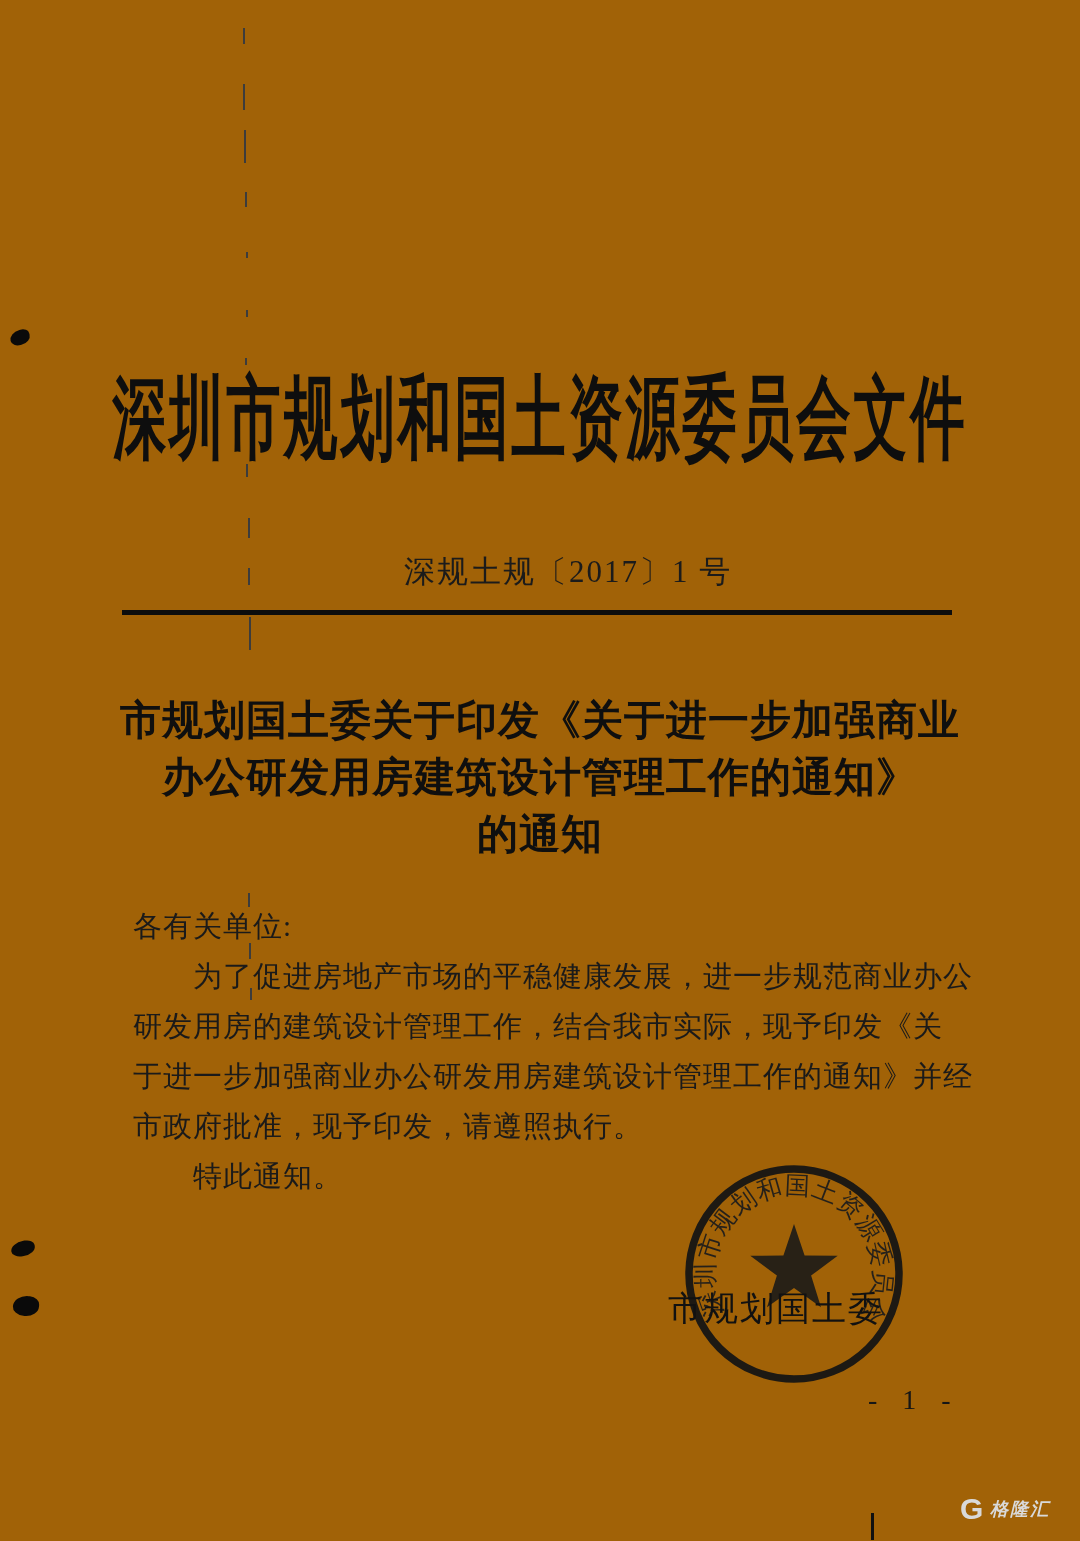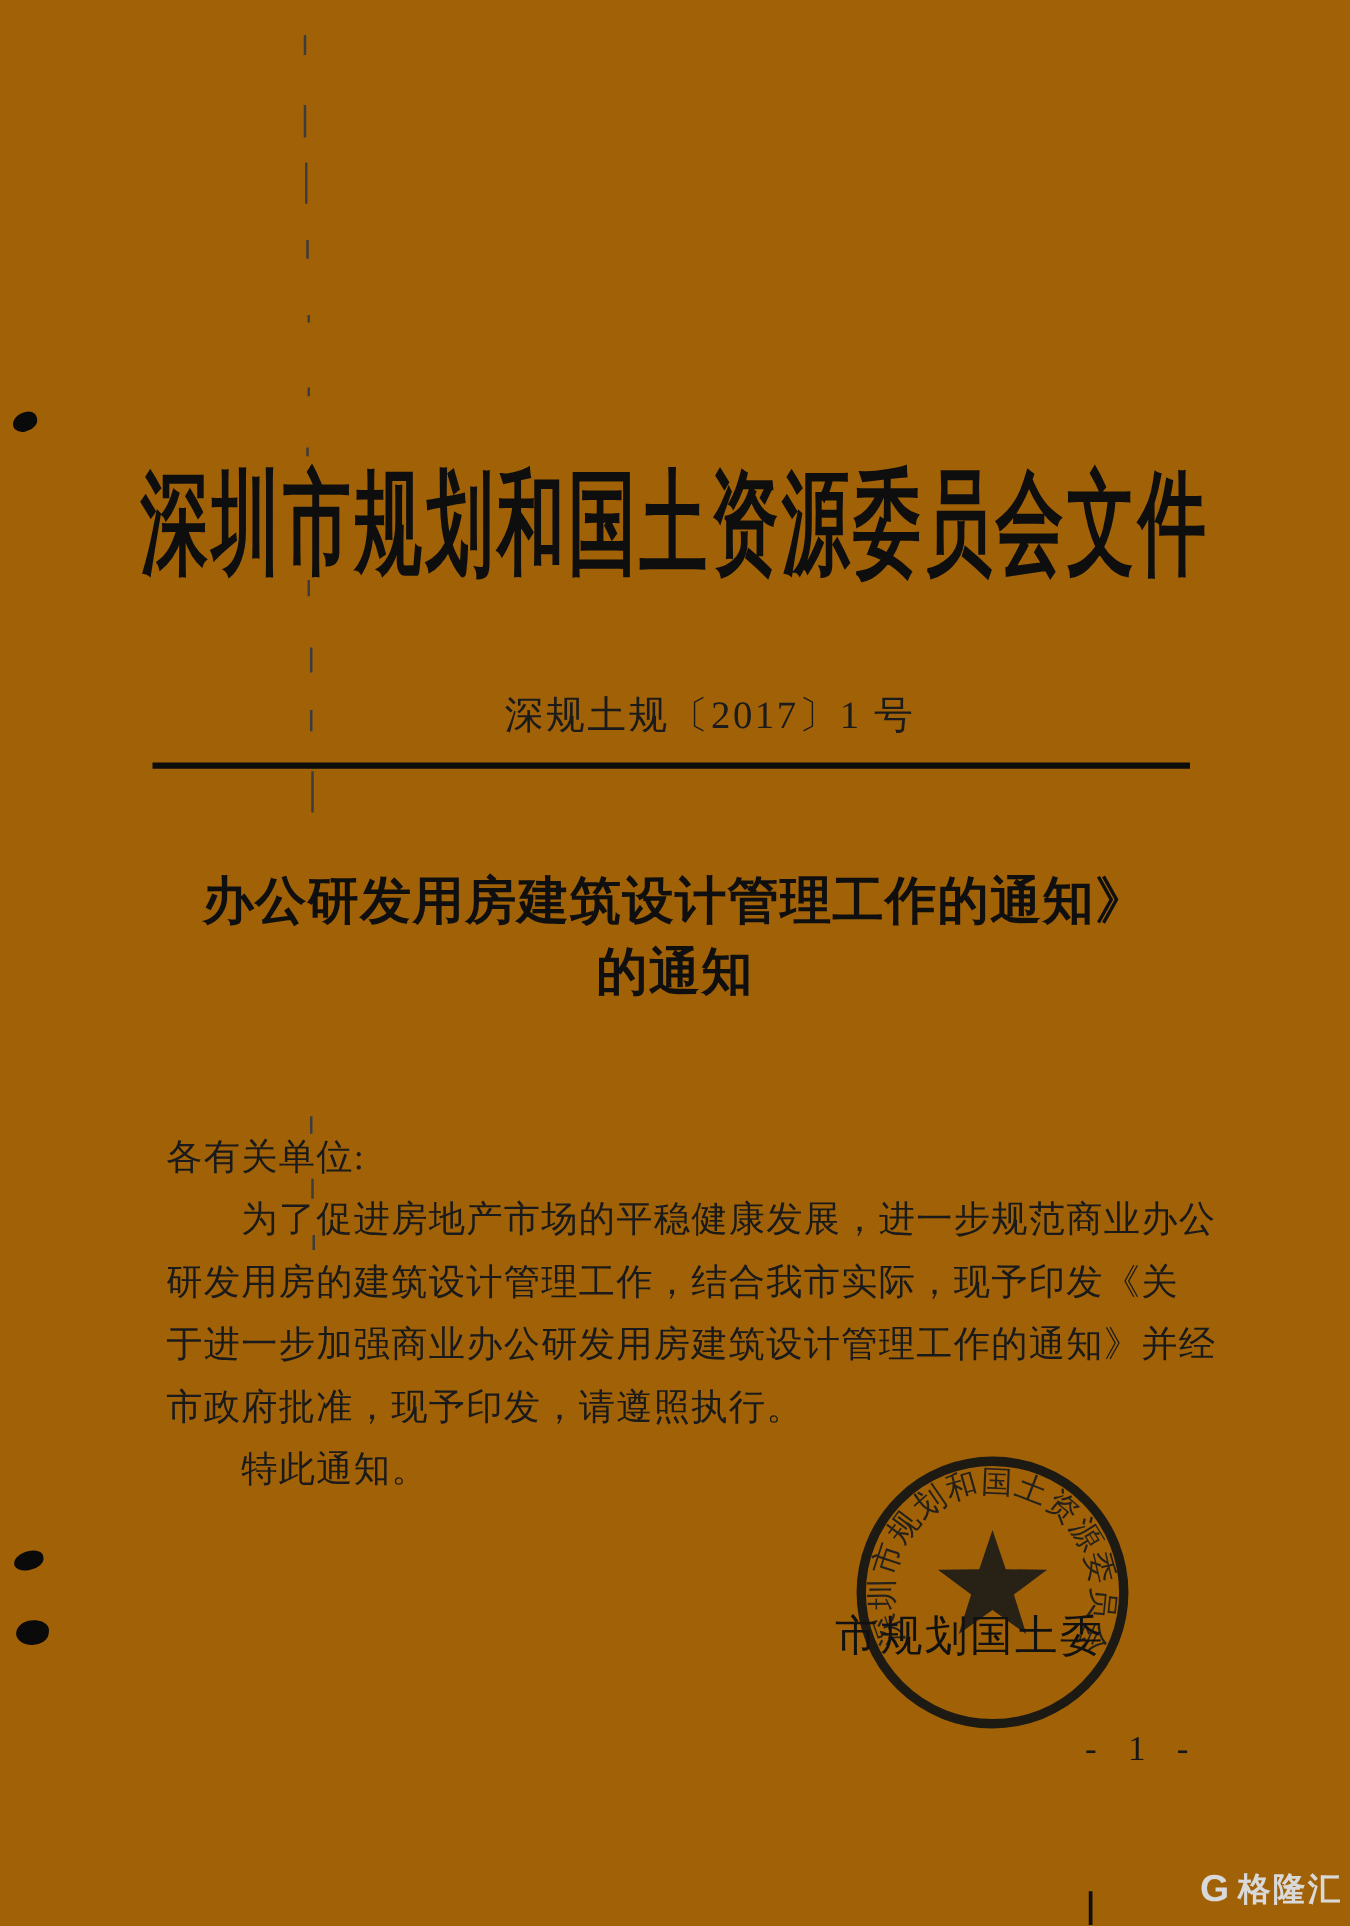--- a/index.html
+++ b/index.html
@@ -61,21 +61,21 @@
   .watermark {
     position:absolute; left:958px; top:1494px; z-index:4;
     display:flex; align-items:center; gap:5px;
     color:#d9d9d9; font-family:"Liberation Sans","DejaVu Sans",sans-serif;
     font-weight:bold; white-space:nowrap;
   }
   .wm-g {
     font-size:30px; line-height:30px; padding:0 2px;
     border-radius:6px;
   }
-  .wm-label { font-size:26px; letter-spacing:2px; }
+  .wm-label { font-size:18px; letter-spacing:2px;font-style:italic; }
   
   .dash { position:absolute; width:2px; background:#3c3c3c; }
   .blob { position:absolute; background:#0a0a0a; border-radius:60% 40% 55% 45%; }
   .tick { position:absolute; width:3px; background:#101010; }
 </style>
 </head>
 <body>
 
 <div class="page">
 
@@ -99,20 +99,21 @@
   <div class="blob" style="left:13px; top:1296px; width:26px; height:20px; transform:rotate(5deg);"></div>
   <div class="tick" style="left:871px; top:1513px; height:27px;"></div>
 
   <div class="banner">深圳市规划和国土资源委员会文件</div>
 
   <div class="docnum">深规土规〔2017〕1 号</div>
 
   <div class="rule"></div>
 
   <div class="title">
+    <div>市规划国土委关于印发《关于进一步加强商业</div>
     <div>办公研发用房建筑设计管理工作的通知》</div>
     <div>的通知</div>
   </div>
 
   <div class="body-block">
     <div>各有关单位:</div>
     <div class="indent">为了促进房地产市场的平稳健康发展，进一步规范商业办公</div>
     <div>研发用房的建筑设计管理工作，结合我市实际，现予印发《关</div>
     <div>于进一步加强商业办公研发用房建筑设计管理工作的通知》并经</div>
     <div>市政府批准，现予印发，请遵照执行。</div>

